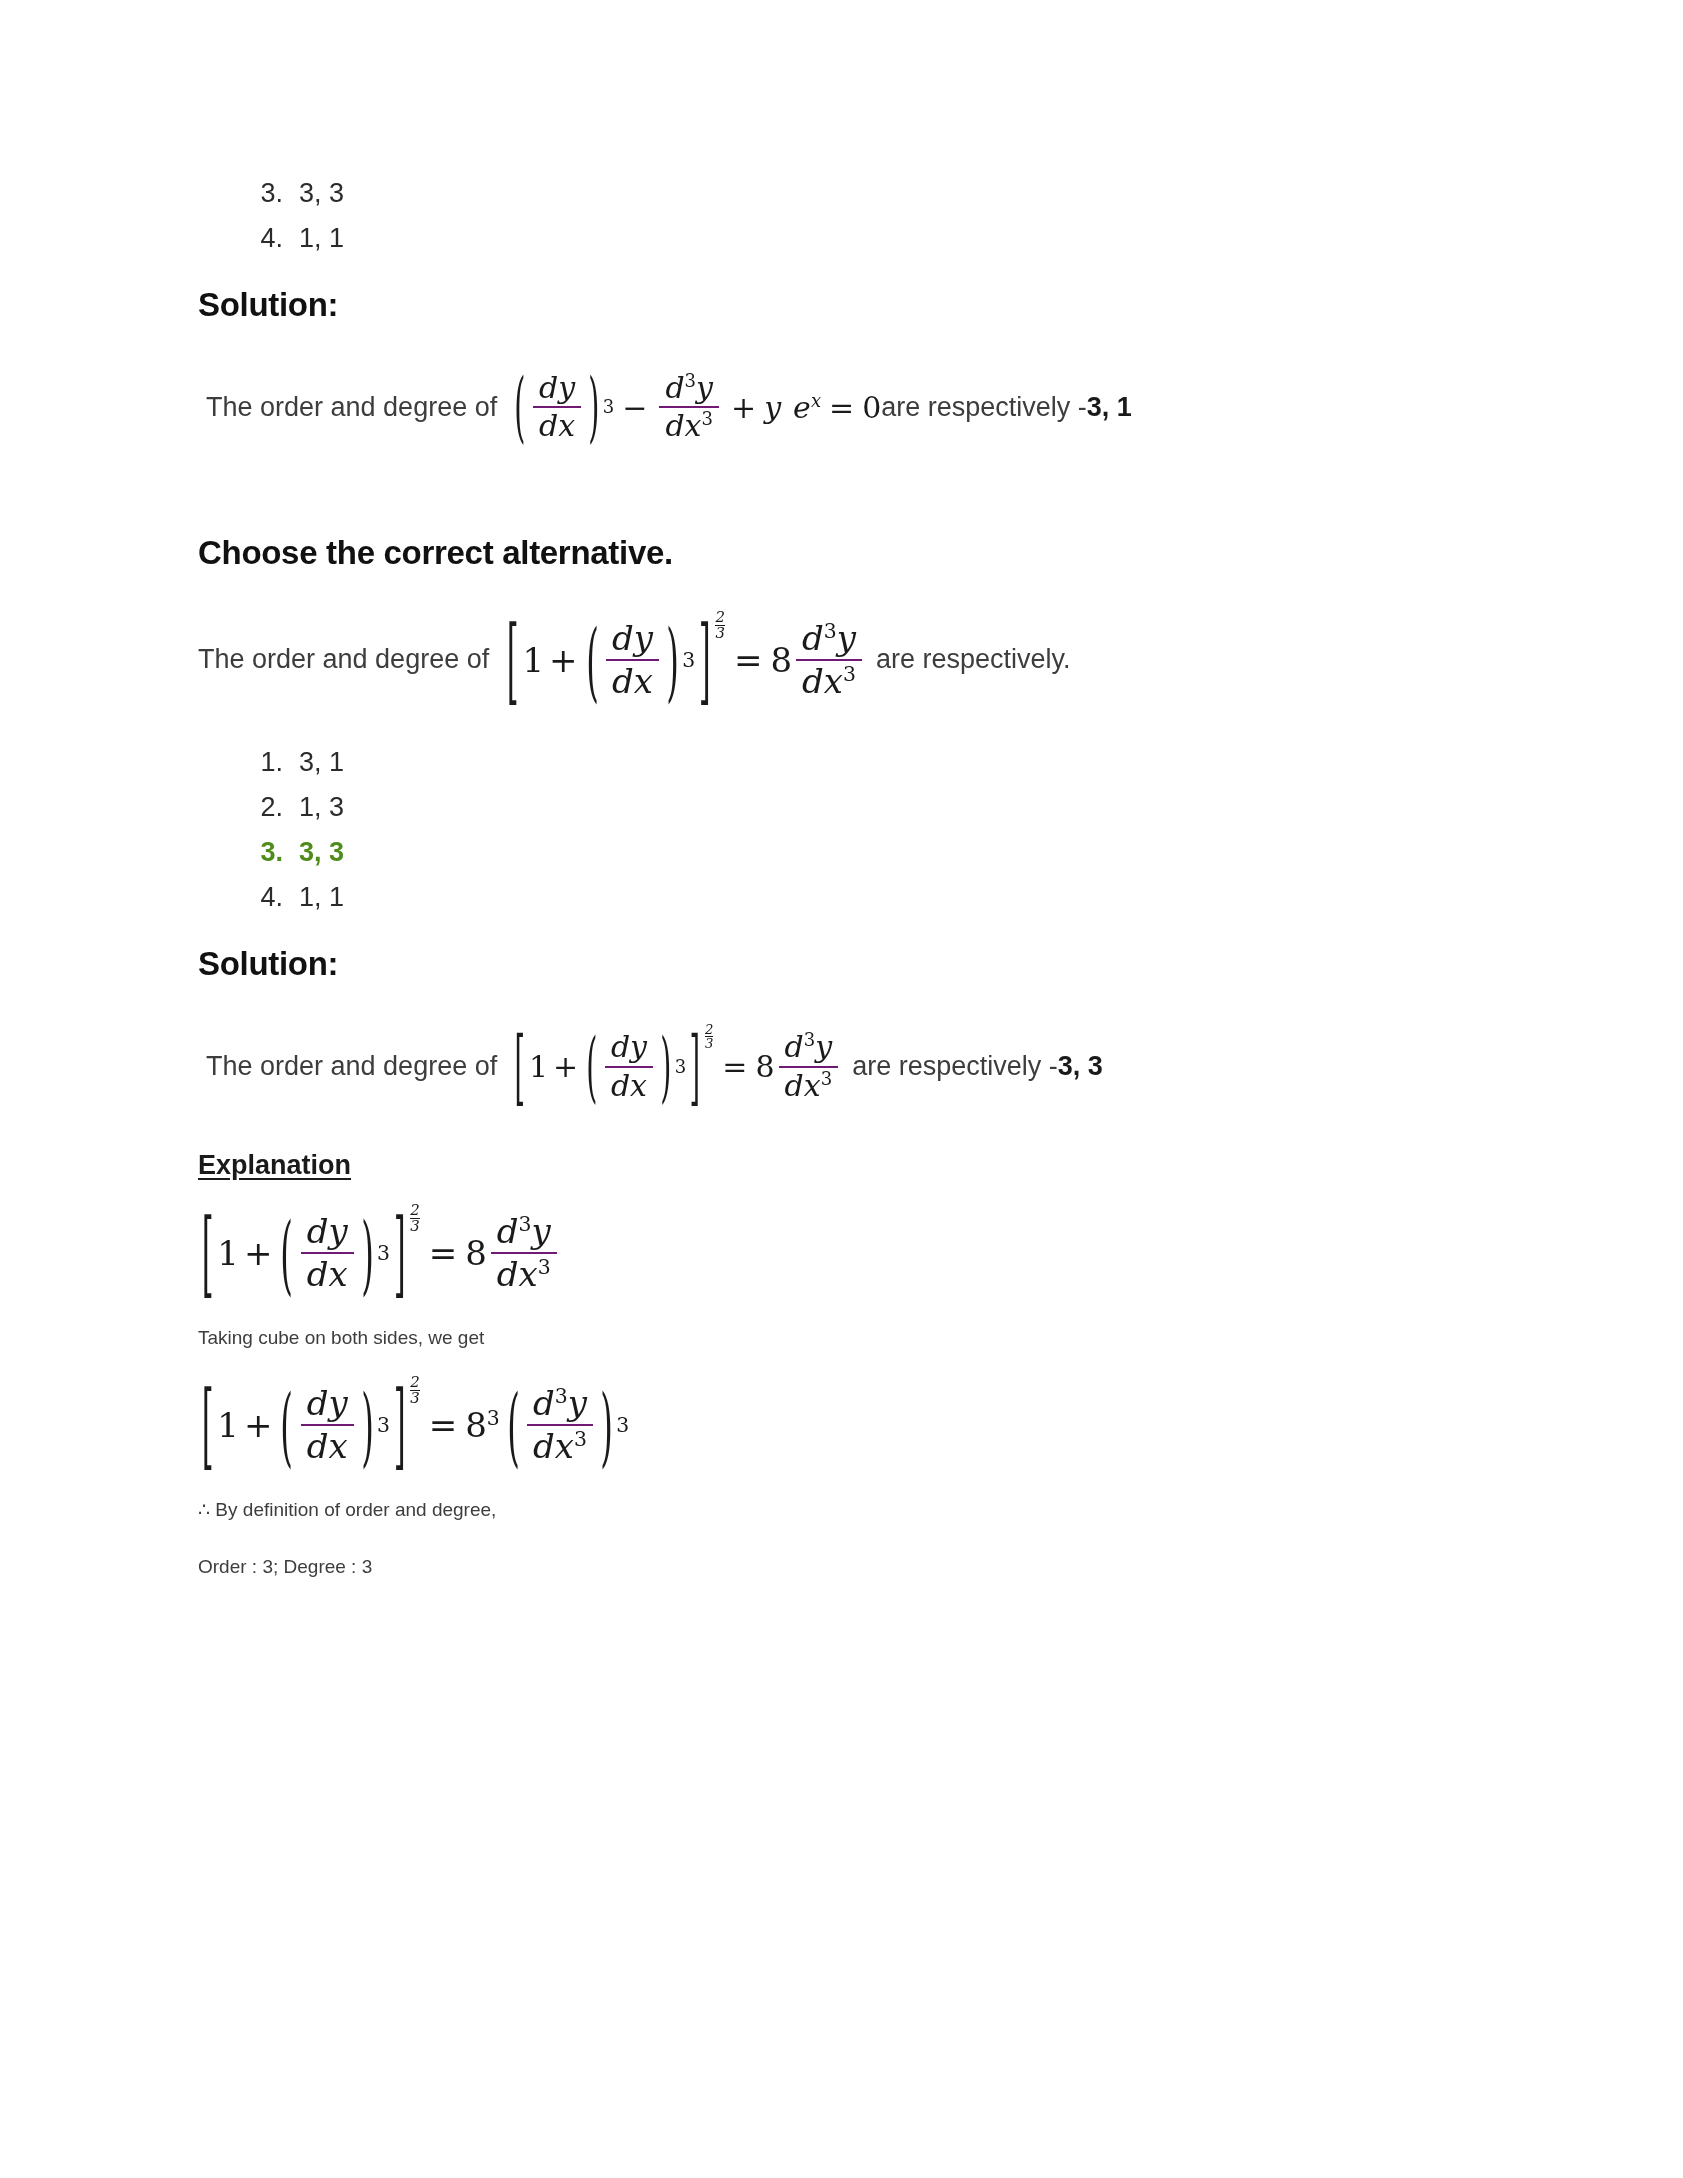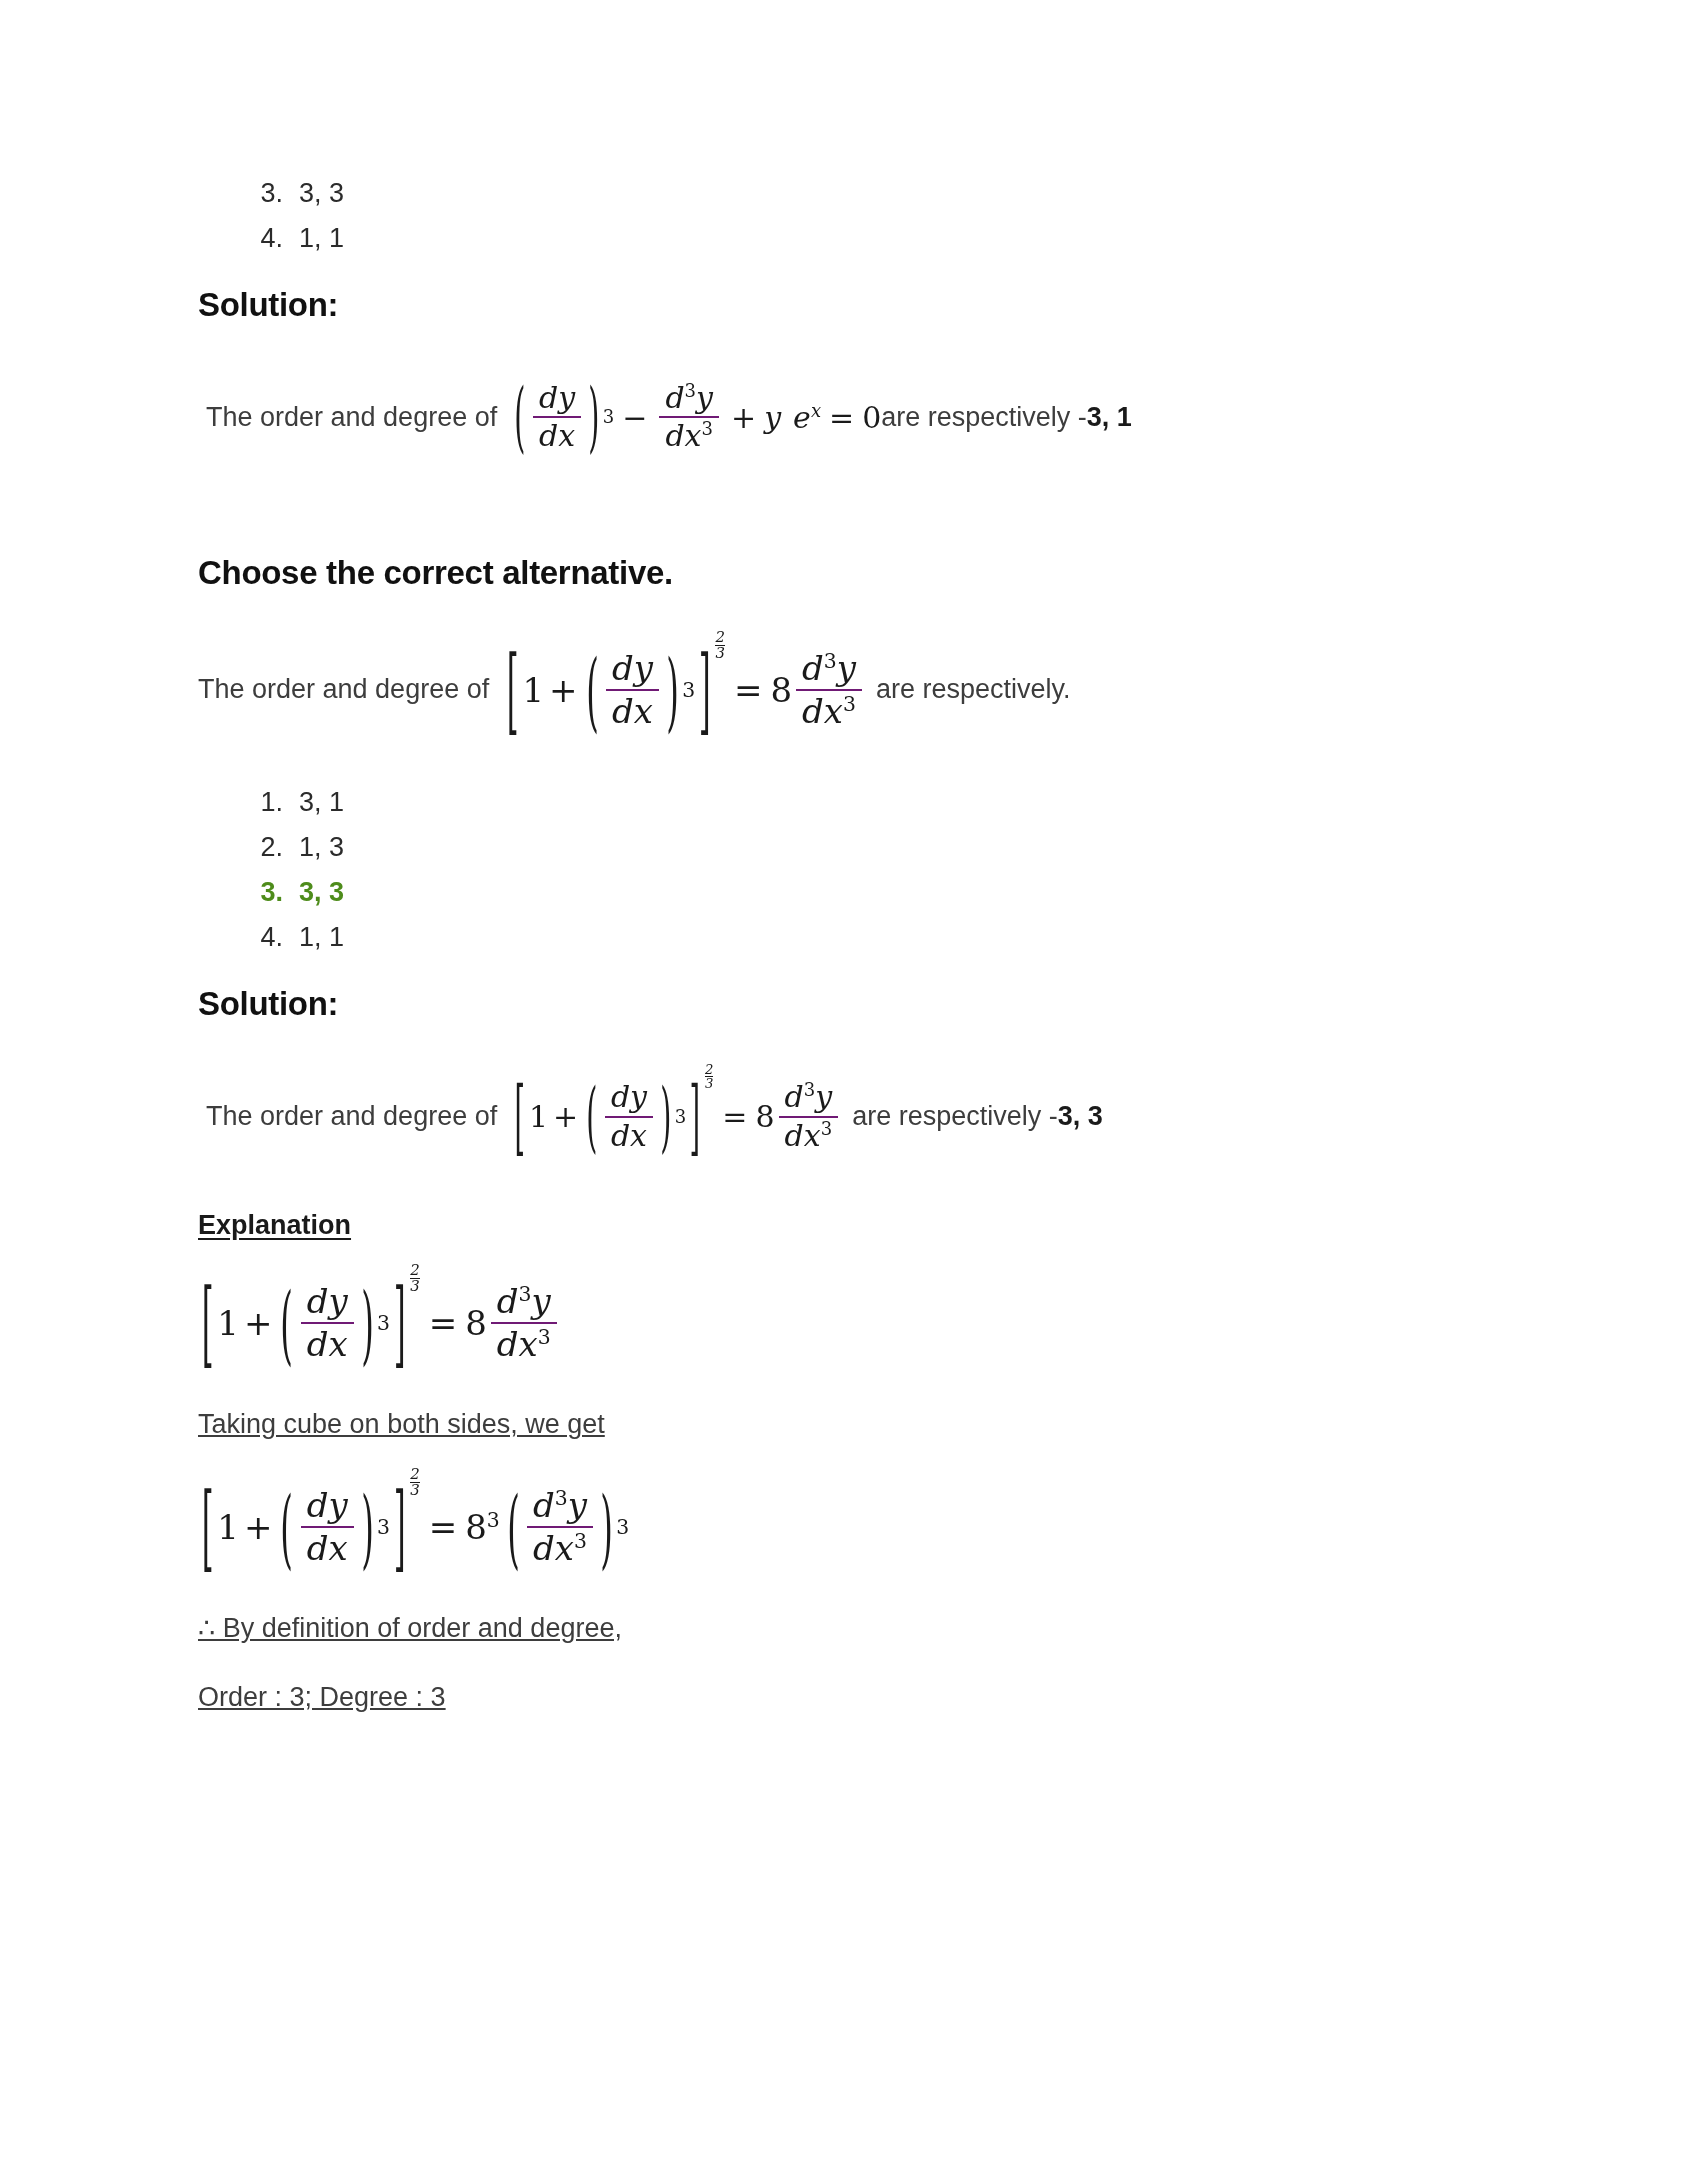--- a/index.html
+++ b/index.html
@@ -24,25 +24,24 @@
   }
   .content {
     position: absolute;
     left: 198px;
     top: 178px;
     width: 1307px;
   }
 
   
   .body-text {
-    font-size: 27px;
+    font-size: 19px;
     color: #3d3d3d;
     line-height: 1.5;
     font-weight: 400;
-    text-decoration: underline;
   }
   .section-title {
     font-weight: bold;
     color: #111111;
     font-size: 33px;
     letter-spacing: -0.3px;
   }
   .green-head {
     color: #4e8c1b;
     font-weight: bold;
@@ -91,21 +90,21 @@
     align-items: center;
     vertical-align: middle;
   }
   .math .up { font-style: normal; }
 
   .frac {
     display: inline-flex;
     flex-direction: column;
     align-items: center;
     vertical-align: middle;
-    margin: 14px 4px;
+    margin: 4px 4px;
     line-height: 1.08;
   }
   .frac > .num-p { padding: 0 6px 2px 6px; }
   .frac > .den-p { padding: 2px 6px 0 6px; border-top: 2px solid #701a75; }
 
   .frac-sm {
     display: inline-flex;
     flex-direction: column;
     align-items: center;
     vertical-align: middle;

